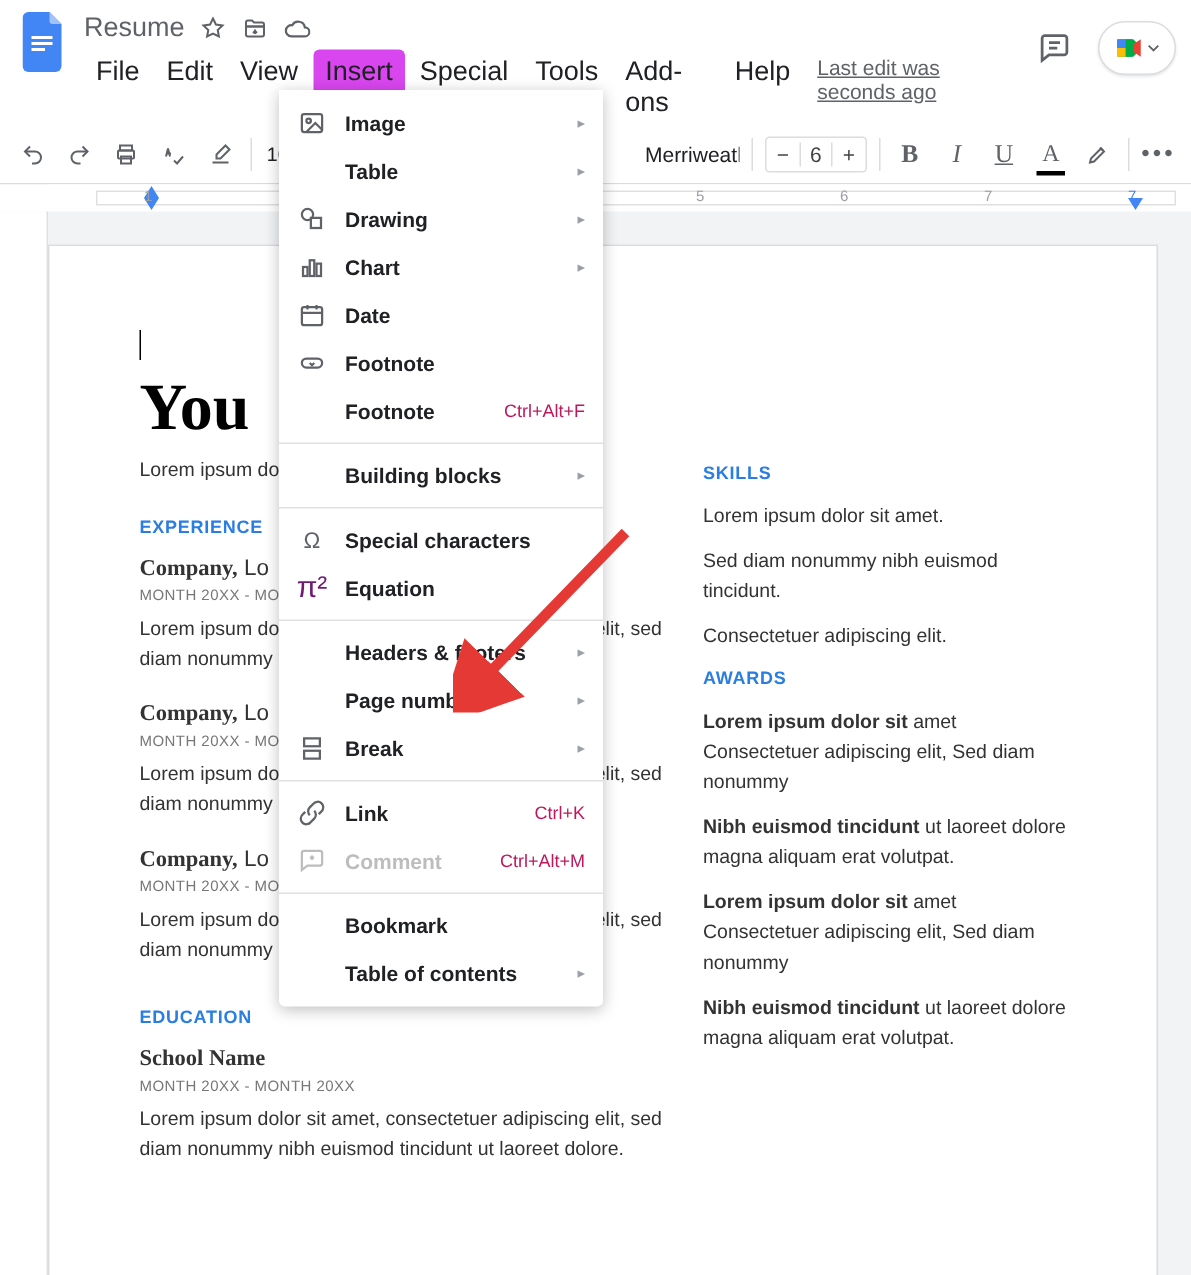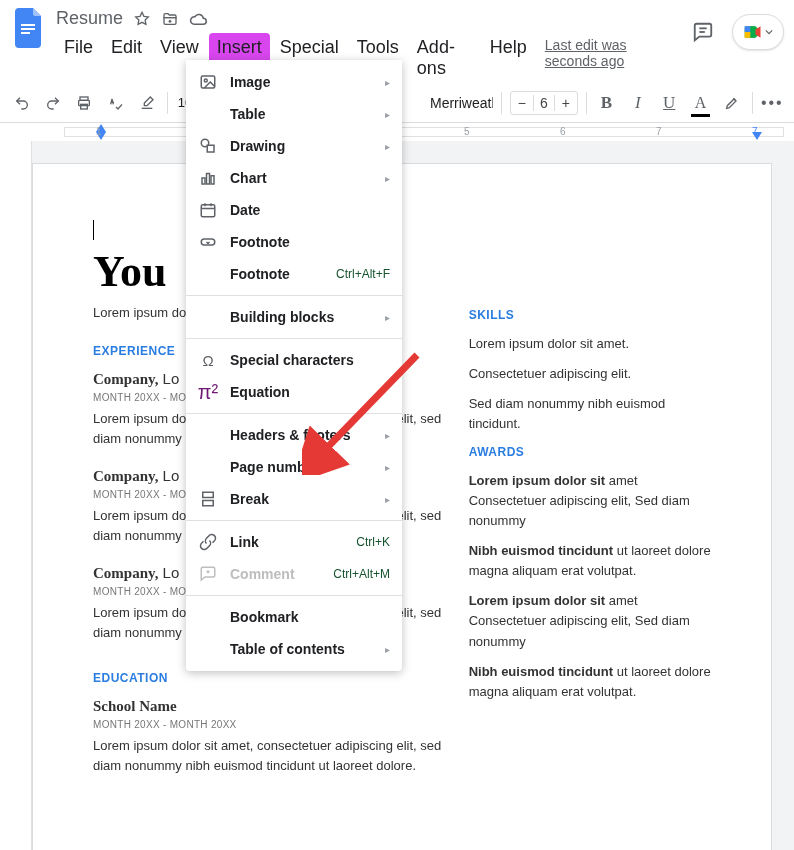--- a/index.html
+++ b/index.html
@@ -61,21 +61,21 @@
   .col-side b{font-weight:700;}
   .side-p{font-size:13px; line-height:1.55; margin:6px 0 10px 0;}
   
   .dropdown { position:absolute; top:60px; left:186px; width:216px; background:#fff; border-radius:0 0 4px 4px; box-shadow:0 2px 10px rgba(0,0,0,.25); padding:6px 0; z-index:50;}
   .dd-row { display:flex; align-items:center; height:32px; padding:0 12px; font-size:14px; color:#202124; cursor:pointer; gap:12px; position:relative;}
   .dd-row.hl{background:#eceff1;}
   .dd-icon{width:20px;height:20px;display:flex;align-items:center;justify-content:center;color:#5f6368;flex-shrink:0;}
   .dd-icon svg{display:block}
   .dd-label{flex:1;white-space:nowrap;font-weight:bold;}
   .dd-arrow{font-size:10px;color:#9aa0a6;}
-  .dd-shortcut{font-size:12px;color:#14532d; white-space:nowrap;}
+  .dd-shortcut{font-size:12px;color:#be185d; white-space:nowrap;}
   .dd-sep{height:1px;background:#e0e0e0;margin:5px 0;}
   .dd-disabled{color:#bdbdbd;}
   .dd-row.noicon .dd-icon{visibility:hidden;}
   
   .arrow-ann{position:absolute; top:345px; left:302px; z-index:60; pointer-events:none;}
 </style>
 </head>
 <body>
 
 <div class="titlebar">
@@ -257,22 +257,22 @@
         <div class="sec-h" style="margin-top:28px">EDUCATION</div>
         <div class="job-title-row"><b>School Name</b></div>
         <div class="meta">MONTH 20XX - MONTH 20XX</div>
         <div class="para">Lorem ipsum dolor sit amet, consectetuer adipiscing elit, sed diam nonummy nibh euismod tincidunt ut laoreet dolore.</div>
       </div>
 
       <div class="col-side">
 
         <div class="sec-h" style="margin-top:58px">SKILLS</div>
         <div class="side-p">Lorem ipsum dolor sit amet.</div>
+        <div class="side-p">Sed diam nonummy nibh euismod tincidunt.</div>
         <div class="side-p">Consectetuer adipiscing elit.</div>
-        <div class="side-p">Sed diam nonummy nibh euismod tincidunt.</div>
 
         <div class="sec-h" style="margin-top:8px">AWARDS</div>
         <div class="side-p"><b>Lorem ipsum dolor sit</b><span> amet Consectetuer adipiscing elit, Sed diam nonummy</span></div>
         <div class="side-p"><b>Nibh euismod tincidunt</b><span> ut laoreet dolore magna aliquam erat volutpat.</span></div>
         <div class="side-p"><b>Lorem ipsum dolor sit</b><span> amet Consectetuer adipiscing elit, Sed diam nonummy</span></div>
         <div class="side-p"><b>Nibh euismod tincidunt</b><span> ut laoreet dolore magna aliquam erat volutpat.</span></div>
       </div>
     </div>
   </div>
 </div>

